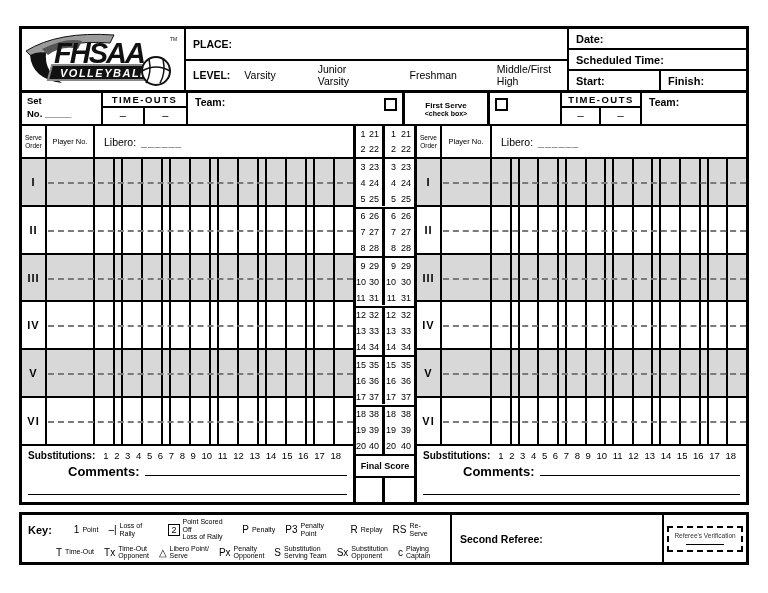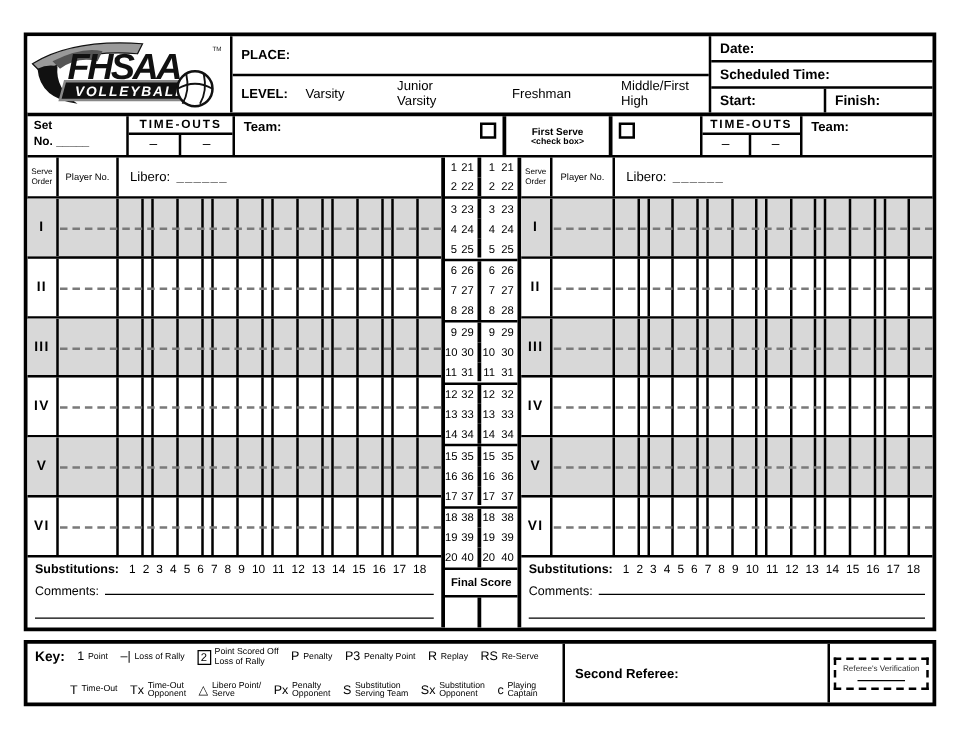--- a/index.html
+++ b/index.html
@@ -75,21 +75,21 @@
   .pcell { width:48px; border-right:2px solid #000; }
   .gcell { flex:3; border-right:2px solid #000; }
   .ncell { flex:1; border-right:2px solid #000; }
   .srow > div:last-child { border-right:none; }
 
   .subs { height:56px; padding:4px 6px 0 6px; display:flex; flex-direction:column; }
   .subs-line { display:flex; align-items:baseline; }
   .subs-label { font-weight:bold; font-size:10px; white-space:nowrap; }
   .subs-nums { margin-left:8px; font-size:9.5px; word-spacing:3px; white-space:nowrap; }
   .comments-line { display:flex; align-items:baseline; margin-top:3px; }
-  .comments-label { font-weight:normal; font-size:10px; white-space:nowrap; }
+  .comments-label { font-weight:bold; font-size:13px; white-space:nowrap;margin-left:40px; }
   .wline { flex:1; border-bottom:1.5px solid #000; height:12px; margin-left:5px; }
   .wline2 { border-bottom:1.5px solid #000; height:14px; margin-top:2px; }
 
   
   .strip-g { border-bottom:2px solid #000; display:flex; flex-direction:column; }
   .strip-g.g0 { height:33px; }
   .strip-g.gset { flex:1; }
   .nrow { flex:1; display:flex; }
   .nhalf { width:50%; display:flex; align-items:center; justify-content:flex-end; padding-right:3px; }
   .nhalf.l { border-right:3px solid #000; }
@@ -104,21 +104,21 @@
   .fsc-cell { width:50%; }
   .fsc-cell.l { border-right:3px solid #000; }
 
   
   .keybox { position:absolute; left:19px; top:512px; width:730px; height:53px;
             border:3px solid #000; display:flex; background:#fff; }
   .key-area { width:430px; border-right:2px solid #000; padding:3px 2px 2px 6px;
               display:flex; flex-direction:column; justify-content:space-between; }
   .krow { display:flex; align-items:center; }
   .krow.r2 { padding-left:28px; }
-  .key-label { font-weight:bold; font-size:11px; margin-right:10px; }
+  .key-label { font-weight:bold; font-size:11px; margin-right:22px; }
   .kitem { display:flex; align-items:center; margin-right:10px; }
   .ksym { font-size:10px; margin-right:3px; white-space:nowrap; }
   .ksym.boxed { border:1.5px solid #000; padding:0 2px; font-size:9px; }
   .klabel { font-size:7px; line-height:1.1; white-space:pre-line; }
   .ref-area { width:212px; border-right:2px solid #000; display:flex; flex-direction:column; }
   .ref-row { flex:1; display:flex; align-items:center; padding-left:8px; font-weight:bold; font-size:10.5px; }
   .ref-row.first { border-bottom:2px solid #000; }
   .verify-area { flex:1; display:flex; align-items:center; justify-content:center; }
   .verify-box { border:2px dashed #000; padding:4px 5px 5px; text-align:center; }
   .verify-label { font-size:6.5px; color:#333; }

